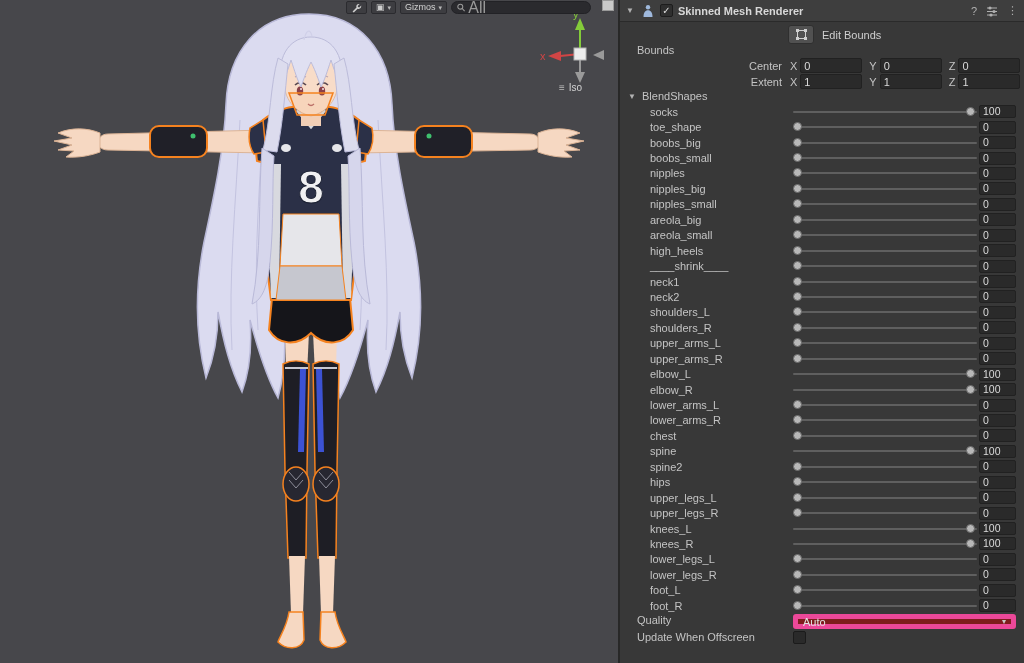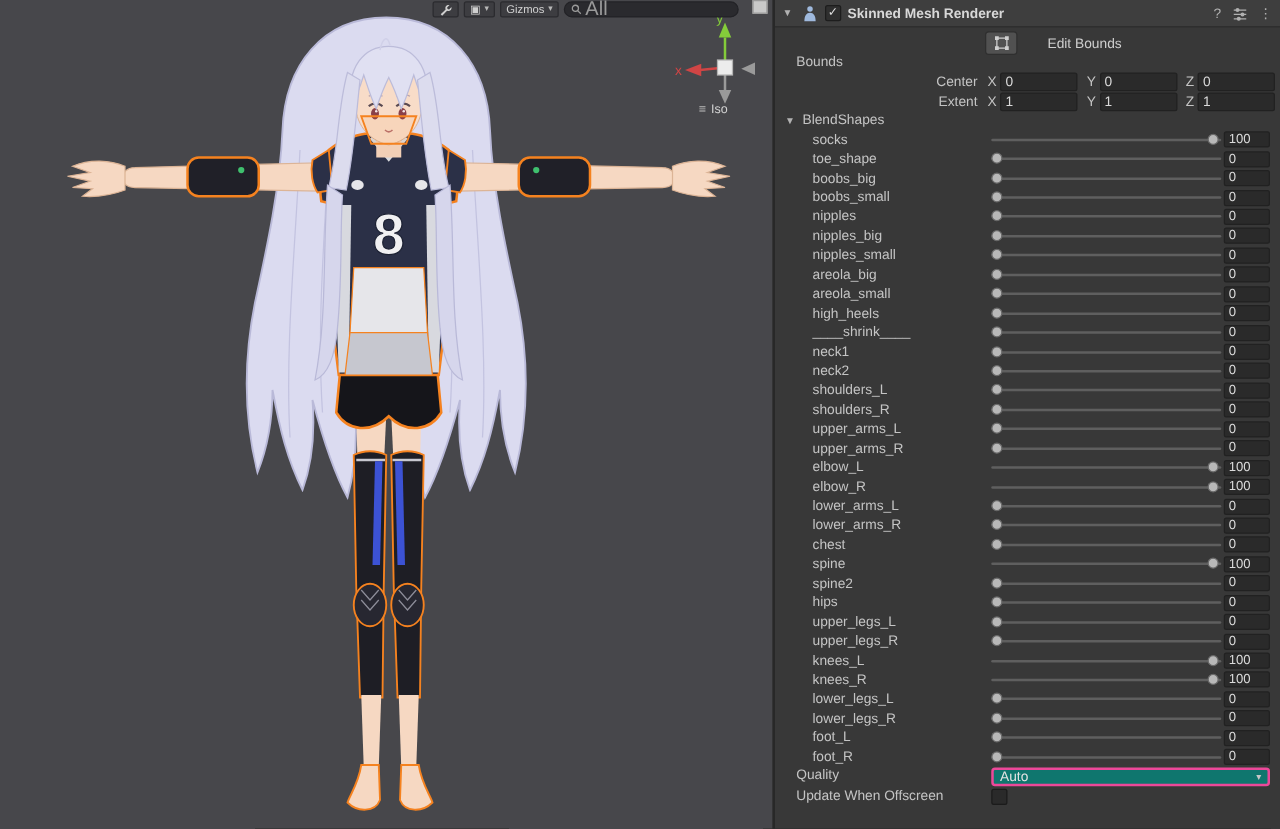--- a/index.html
+++ b/index.html
@@ -23,42 +23,42 @@
 
   
   .inspector{position:absolute;left:620px;top:0;width:404px;height:663px;background:#383838;color:#c4c4c4;font-size:11px;}
   .insp-header{position:absolute;left:0;top:0;width:404px;height:22px;background:#3e3e3e;border-bottom:1px solid #2a2a2a;display:flex;align-items:center;padding:0 6px;gap:5px;}
   .foldout{color:#b2b2b2;font-size:8px;width:10px;}
   .checkbox{width:13px;height:13px;background:#2f2f2f;border:1px solid #1d1d1d;border-radius:2px;display:flex;align-items:center;justify-content:center;color:#dedede;font-size:10px;line-height:10px;}
   .insp-title{font-weight:bold;color:#d8d8d8;font-size:11px;white-space:nowrap;}
   .header-right{margin-left:auto;display:flex;gap:9px;align-items:center;color:#b0b0b0;}
   .hicon{font-size:11px;color:#b0b0b0;}
 
-  .edit-bounds{position:absolute;left:168px;top:25px;display:flex;align-items:center;gap:24px;}
+  .edit-bounds{position:absolute;left:168px;top:25px;display:flex;align-items:center;gap:8px;}
   .eb-btn{width:26px;height:19px;background:#515151;border:1px solid #2f2f2f;border-radius:3px;display:flex;align-items:center;justify-content:center;}
   .eb-label{color:#cfcfcf;}
 
   .section-label{position:absolute;left:17px;color:#c4c4c4;}
   .vec-row{position:absolute;left:122px;display:flex;align-items:center;}
   .vec-label{width:40px;text-align:right;margin-right:8px;color:#c4c4c4;}
   .axis{margin-right:3px;color:#c4c4c4;}
   .vec-row input{width:62px;height:15px;background:#2a2a2a;border:1px solid #212121;border-radius:2px;color:#dadada;font-size:11px;padding:0 3px;font-family:inherit;margin-right:7px;outline:none;}
 
   .bs-header{position:absolute;left:8px;top:90px;display:flex;align-items:center;gap:4px;}
   .bs-list{position:absolute;left:0;top:104px;width:404px;}
   .bs-row{height:15.45px;display:flex;align-items:center;}
   .bs-label{width:173px;padding-left:30px;color:#c4c4c4;white-space:nowrap;overflow:hidden;}
   .bs-slider{position:relative;width:184px;height:15px;}
   .bs-track{position:absolute;left:0;right:0;top:6.5px;height:2px;background:#5f5f5f;border-radius:1px;}
   .bs-handle{position:absolute;top:2.5px;width:9px;height:9px;border-radius:50%;background:#b8b8b8;border:1px solid #696969;}
   .bs-value{margin-left:2px;width:37px;height:13px;background:#2a2a2a;border:1px solid #212121;border-radius:2px;color:#dadada;font-size:10.5px;line-height:11px;padding:0 3px;overflow:hidden;}
 
   .prop-row{position:absolute;left:0;width:404px;display:flex;align-items:flex-start;}
   .prop-label{width:173px;padding-left:17px;color:#c4c4c4;white-space:nowrap;}
-  .dropdown{width:223px;height:15px;background:#0f766e;border:2px solid #ec4899;border-radius:3px;display:flex;align-items:center;padding:0 5px;color:#e2e2e2;}
+  .dropdown{width:223px;height:15px;background:#7f1d1d;border:5px solid #ec4899;border-radius:3px;display:flex;align-items:center;padding:0 5px;color:#e2e2e2;}
   .dropdown .arrow{margin-left:auto;font-size:8px;color:#c8c8c8;}
   .small-check{width:13px;height:13px;background:#2a2a2a;border:1px solid #1b1b1b;border-radius:2px;}
   .obj-field{width:223px;height:15px;background:#2a2a2a;border:1px solid #1e1e1e;border-radius:2px;display:flex;align-items:center;gap:4px;padding:0 4px;color:#dadada;}
   .obj-field .grid{color:#7fa7d0;font-size:9px;}
   .obj-field .picker{margin-left:auto;color:#9a9a9a;font-size:10px;}
 </style>
 </head>
 <body>
 
 <div class="app">

